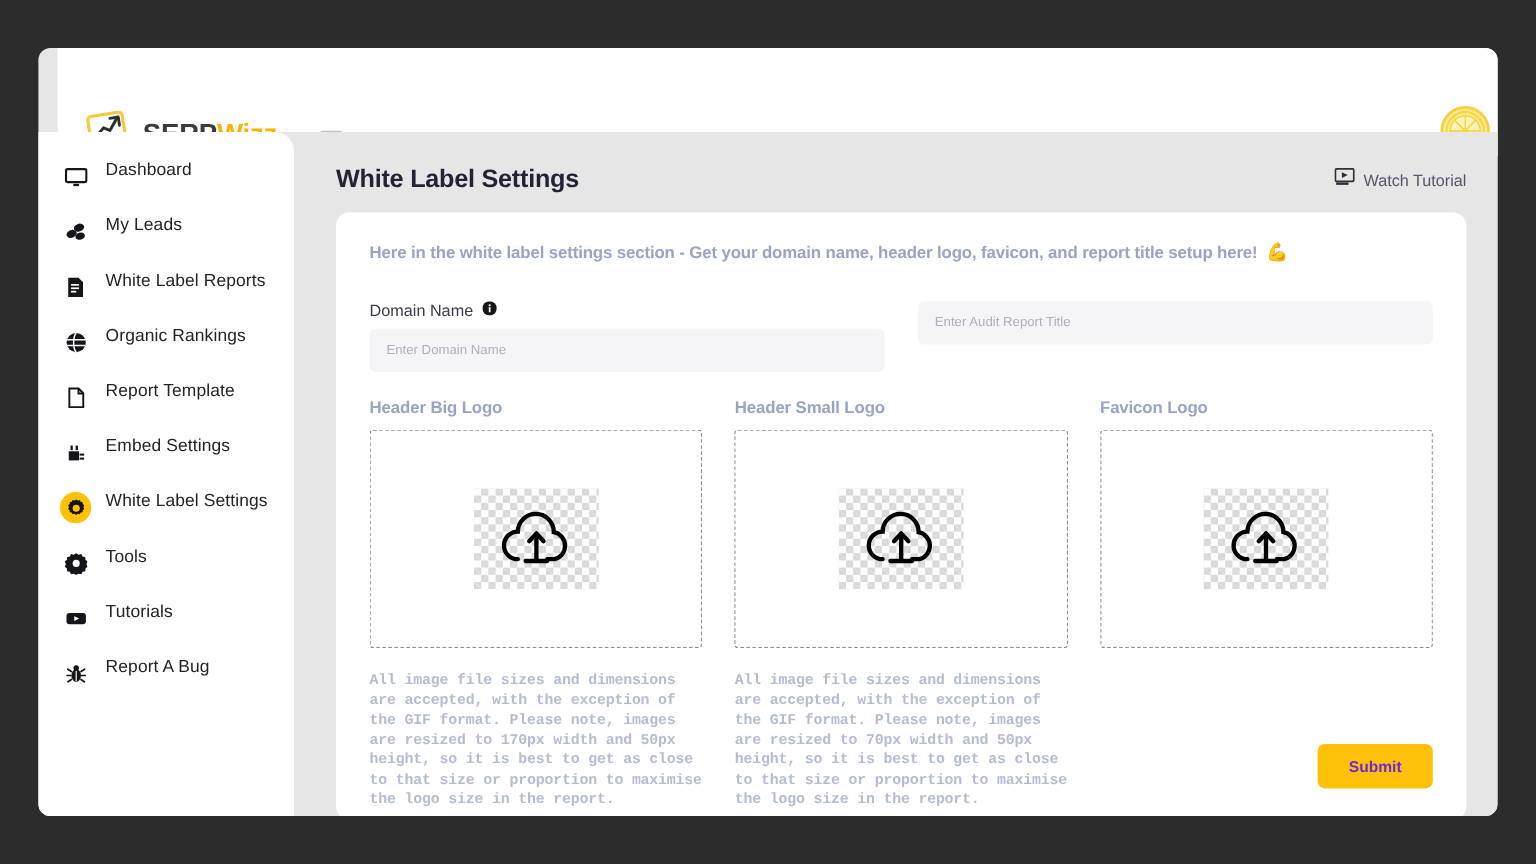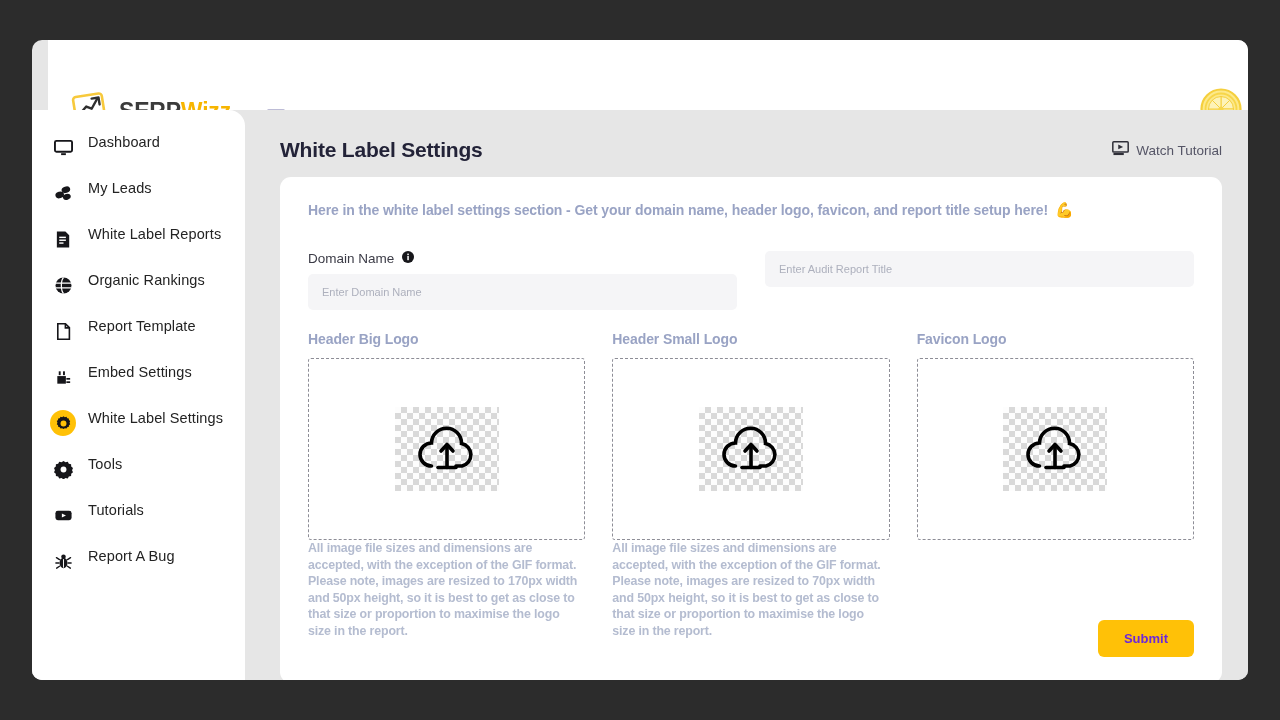--- a/index.html
+++ b/index.html
@@ -259,26 +259,28 @@
       linear-gradient(-45deg, transparent 75%, #d9d9d9 75%);
     background-size: 12px 12px;
     background-position: 0 0, 0 6px, 6px -6px, -6px 0;
     background-color: #fdfdfd;
     display: flex;
     align-items: center;
     justify-content: center;
   }
 
   .help-text {
+    margin-top: 19px;
     font-size: 12.4px;
     line-height: 16.5px;
     color: #b4bcd0;
     font-weight: bold;
     letter-spacing: -0.15px;
     max-width: 280px;
+    font-family: Liberation Mono, monospace;
   }
 
   .submit-row {
     position: absolute;
     right: 28px;
     bottom: 26px;
   }
   .submit-button {
     background: #ffc107;
     border: none;

